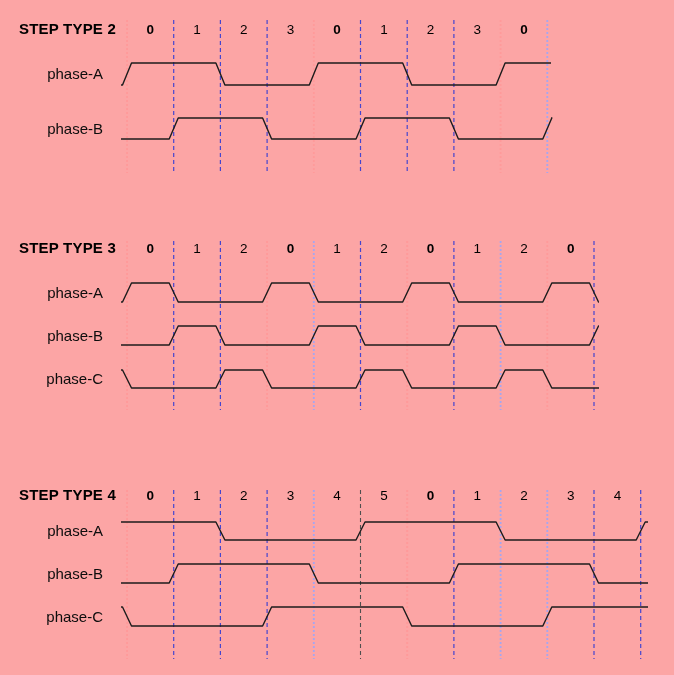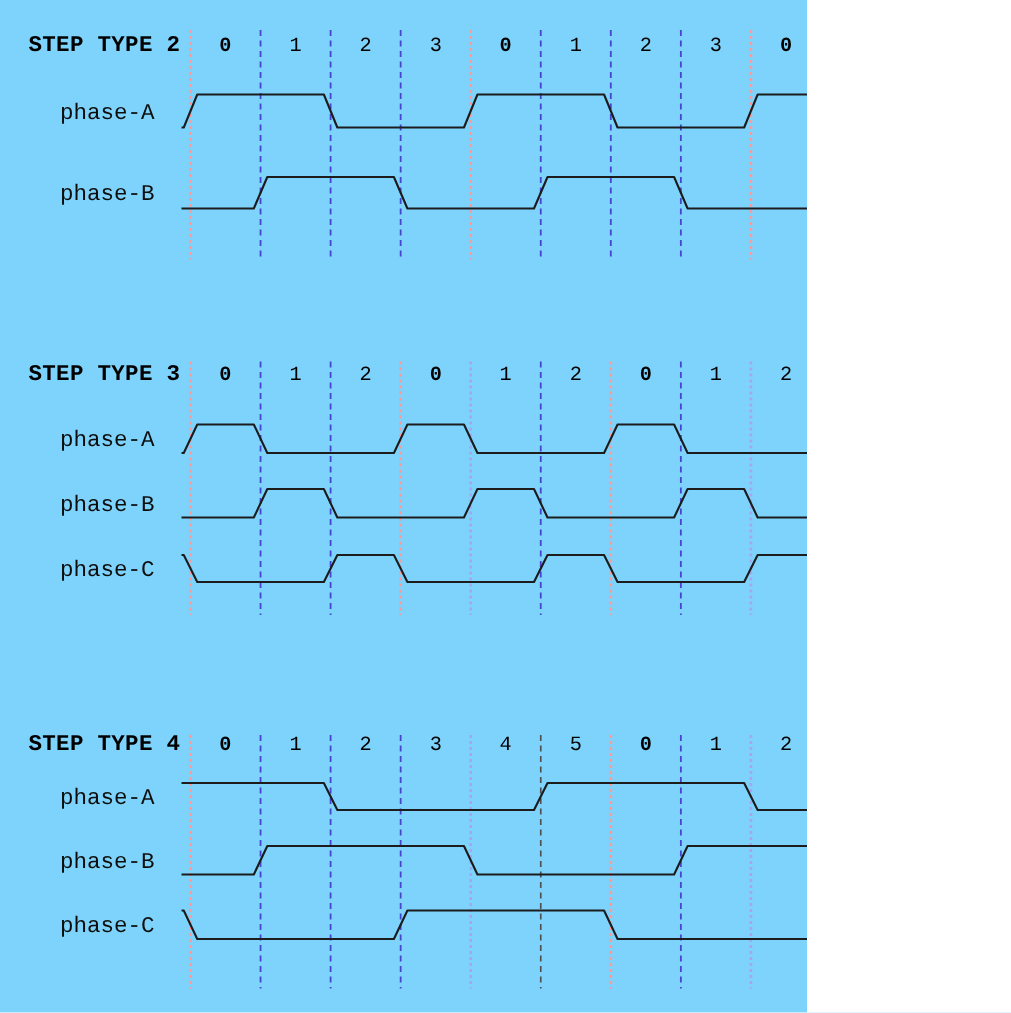--- a/index.html
+++ b/index.html
@@ -1,20 +1,20 @@
 <!DOCTYPE html>
 <html><head>
 <meta charset="utf-8">
 <style>
   html,body{margin:0;padding:0;background:#ffffff;}
   .canvas{
     position:relative;
-    width:538px;height:675px;
-    background:#7dd3fc;
-    font-family:Liberation Mono, monospace;
+    width:674px;height:675px;
+    background:#fca5a5;
+    font-family:Liberation Sans, sans-serif;
     overflow:hidden;
   }
   svg{display:block;}
   text{fill:#000000;}
   .title{font-size:15px;font-weight:bold;letter-spacing:0.2px;}
   .num{font-size:13.5px;}
   .num-bold{font-size:13.5px;font-weight:bold;}
   .plabel{font-size:15px;fill:#0d0d0d;}
   .wave{fill:none;stroke:#1c1c1c;stroke-width:1.4;stroke-linejoin:round;stroke-linecap:butt;}
 </style>

